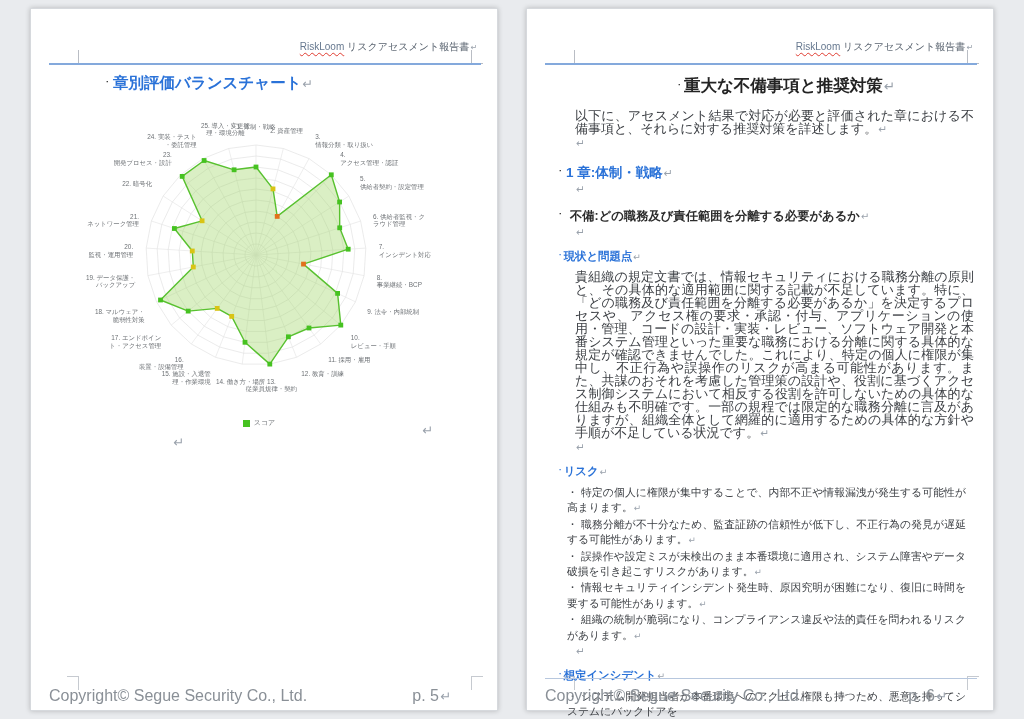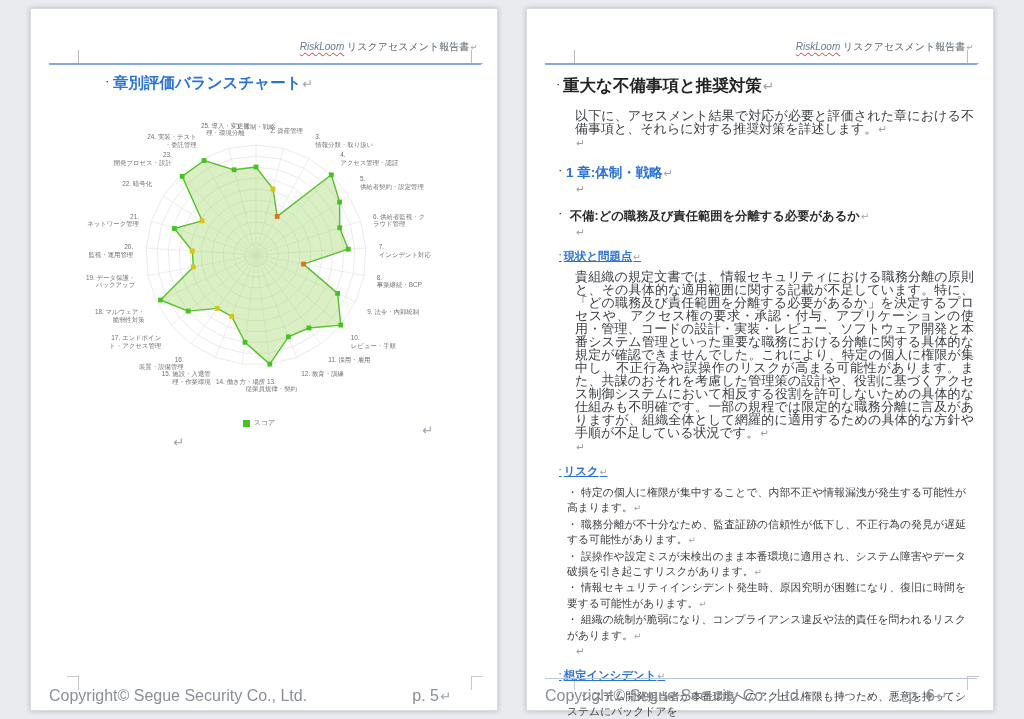--- a/index.html
+++ b/index.html
@@ -5,21 +5,21 @@
   html,body{margin:0;padding:0;}
   body{width:1024px;height:719px;background:#e9ebee;position:relative;overflow:hidden;
        font-family:"Liberation Sans","DejaVu Sans",sans-serif;}
   .page{position:absolute;top:8px;width:468px;height:703px;background:#fff;
         box-shadow:0 0 5px rgba(0,0,0,.22);border:1px solid #d6d9dd;box-sizing:border-box;}
   #page-left{left:30px;}
   #page-right{left:526px;}
 
   
   .hdr{position:absolute;top:31px;right:20px;font-size:10px;color:#5a6470;white-space:nowrap;}
-  .brand{color:#66788f;text-decoration:underline wavy #e03c31 1px;text-underline-offset:2px;font-style:italic;}
+  .brand{color:#66788f;text-decoration:underline wavy #e03c31 1px;text-underline-offset:2px;}
   .hdr-rule{position:absolute;top:54px;left:18px;right:16px;height:2px;background:#84a9dc;}
   .ftr-rule{position:absolute;top:669px;left:18px;right:16px;height:1px;background:#b7c7de;}
   .ftr{position:absolute;top:678px;left:18px;right:18px;font-size:16px;color:#8a9097;}
   .ftr .pgnum{position:absolute;right:28px;top:0;}
   .pilc{color:#9aa2ac;font-size:.82em;margin-left:1px;font-weight:normal;}
   .blank{line-height:16px;font-size:10.8px;}
 
   
   .mark{position:absolute;width:11px;height:13px;}
   .mark.tl{left:36px;top:41px;border-right:1px solid #b9bdc4;border-bottom:1px solid #b9bdc4;}
@@ -32,28 +32,28 @@
   .h-dot{color:#2b2b2b;font-size:9px;vertical-align:3px;margin-right:4px;}
   #radar-wrap{position:absolute;left:0;top:100px;width:468px;height:300px;}
   .legend{position:absolute;top:409px;left:0;width:456px;display:flex;justify-content:center;
           align-items:center;gap:4px;font-size:7px;color:#6d7175;}
   .legend .sw{width:7px;height:7px;background:#46c221;display:inline-block;}
   .lp-pilc1{position:absolute;top:414px;left:390px;}
   .lp-pilc2{position:absolute;top:426px;left:141px;}
 
   
   .rp-content{position:absolute;left:0;top:56px;width:452px;padding-left:37px;box-sizing:content-box;}
-  .rp-h1{font-size:16.5px;font-weight:bold;color:#232323;margin:10px 0 12px -7px;}
+  .rp-h1{font-size:16.5px;font-weight:bold;color:#232323;margin:10px 0 12px -7px;text-align:center;}
   .rp-h1 .h-dot{margin-right:3px;}
   .body-txt{font-size:13px;line-height:13px;color:#3d4045;width:399px;margin-left:11px;
             text-align:justify;}
   .rp-h2{font-size:13.5px;font-weight:bold;color:#2a72d8;margin:14px 0 0 -5px;}
   .rp-h3{font-size:12.3px;font-weight:bold;color:#2c2c2c;margin:12px 0 0 -5px;}
   .rp-h3 .h-dot{margin-right:8px;}
-  .sec-title{font-size:11.4px;font-weight:bold;color:#2a72d8;margin:10px 0 6px -5px;text-decoration:underline;}
+  .sec-title{font-size:11.4px;font-weight:bold;color:#2a72d8;margin:10px 0 6px -5px;}
   .sec-title .h-dot{color:#2a72d8;font-size:8px;margin-right:2px;}
   .bullets{margin-left:3px;}
   .bullet{font-size:10.8px;line-height:15.4px;color:#3d4045;width:399px;text-align:justify;}
 </style>
 </head>
 <body>
 
 <div class="page" id="page-left">
   <div class="mark tl"></div>
   <div class="mark tr"></div>

